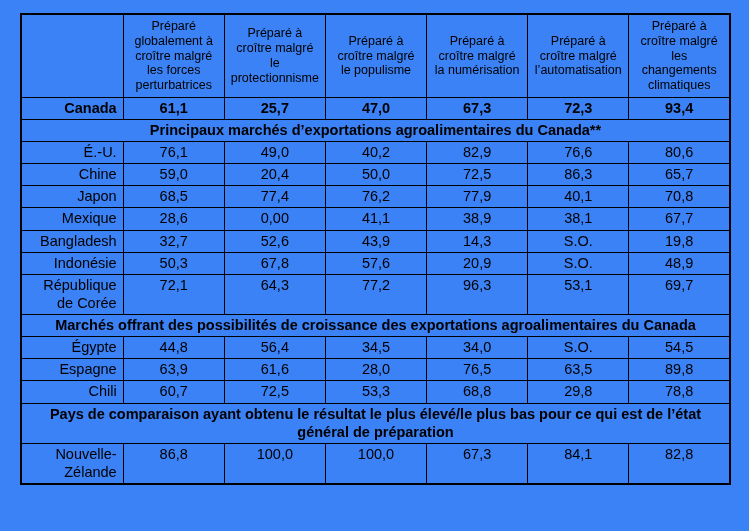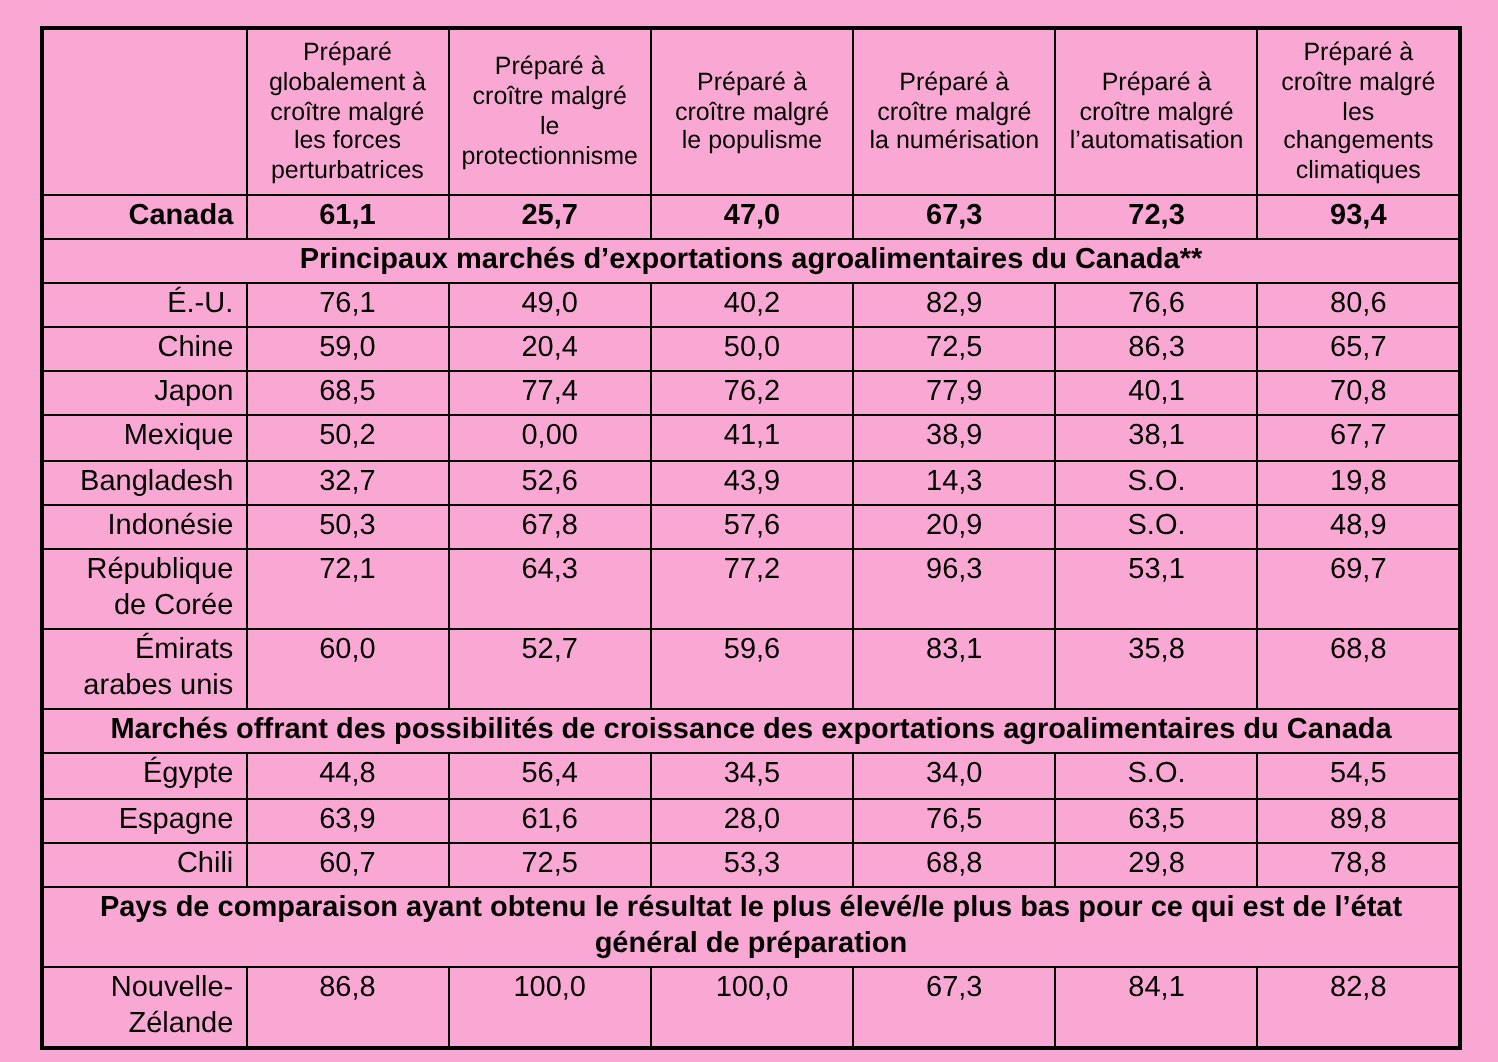--- a/index.html
+++ b/index.html
@@ -6,21 +6,21 @@
     margin: 0;
     padding: 0;
     background: #ffffff;
     font-family: "Liberation Sans", sans-serif;
     color: #000000;
   }
   .page {
     position: relative;
     width: 749px;
     height: 531px;
-    background: #f9a8d4;
+    background: #3b82f6;
     overflow: hidden;
   }
   .table-wrap {
     position: absolute;
     left: 20px;
     top: 13px;
     width: 711px;
   }
   table.score-table {
     border-collapse: collapse;
@@ -128,21 +128,21 @@
             <td class="label-cell">Japon</td>
             <td class="value-cell">68,5</td>
             <td class="value-cell">77,4</td>
             <td class="value-cell">76,2</td>
             <td class="value-cell">77,9</td>
             <td class="value-cell">40,1</td>
             <td class="value-cell">70,8</td>
           </tr>
           <tr>
             <td class="label-cell">Mexique</td>
-            <td class="value-cell">50,2</td>
+            <td class="value-cell">28,6</td>
             <td class="value-cell">0,00</td>
             <td class="value-cell">41,1</td>
             <td class="value-cell">38,9</td>
             <td class="value-cell">38,1</td>
             <td class="value-cell">67,7</td>
           </tr>
           <tr>
             <td class="label-cell">Bangladesh</td>
             <td class="value-cell">32,7</td>
             <td class="value-cell">52,6</td>
@@ -163,29 +163,20 @@
           <tr>
             <td class="label-cell">République de Corée</td>
             <td class="value-cell">72,1</td>
             <td class="value-cell">64,3</td>
             <td class="value-cell">77,2</td>
             <td class="value-cell">96,3</td>
             <td class="value-cell">53,1</td>
             <td class="value-cell">69,7</td>
           </tr>
           <tr>
-            <td class="label-cell">Émirats arabes unis</td>
-            <td class="value-cell">60,0</td>
-            <td class="value-cell">52,7</td>
-            <td class="value-cell">59,6</td>
-            <td class="value-cell">83,1</td>
-            <td class="value-cell">35,8</td>
-            <td class="value-cell">68,8</td>
-          </tr>
-          <tr>
             <td colspan="7" class="section-cell">Marchés offrant des possibilités de croissance des exportations agroalimentaires du Canada</td>
           </tr>
           <tr>
             <td class="label-cell">Égypte</td>
             <td class="value-cell">44,8</td>
             <td class="value-cell">56,4</td>
             <td class="value-cell">34,5</td>
             <td class="value-cell">34,0</td>
             <td class="value-cell">S.O.</td>
             <td class="value-cell">54,5</td>

